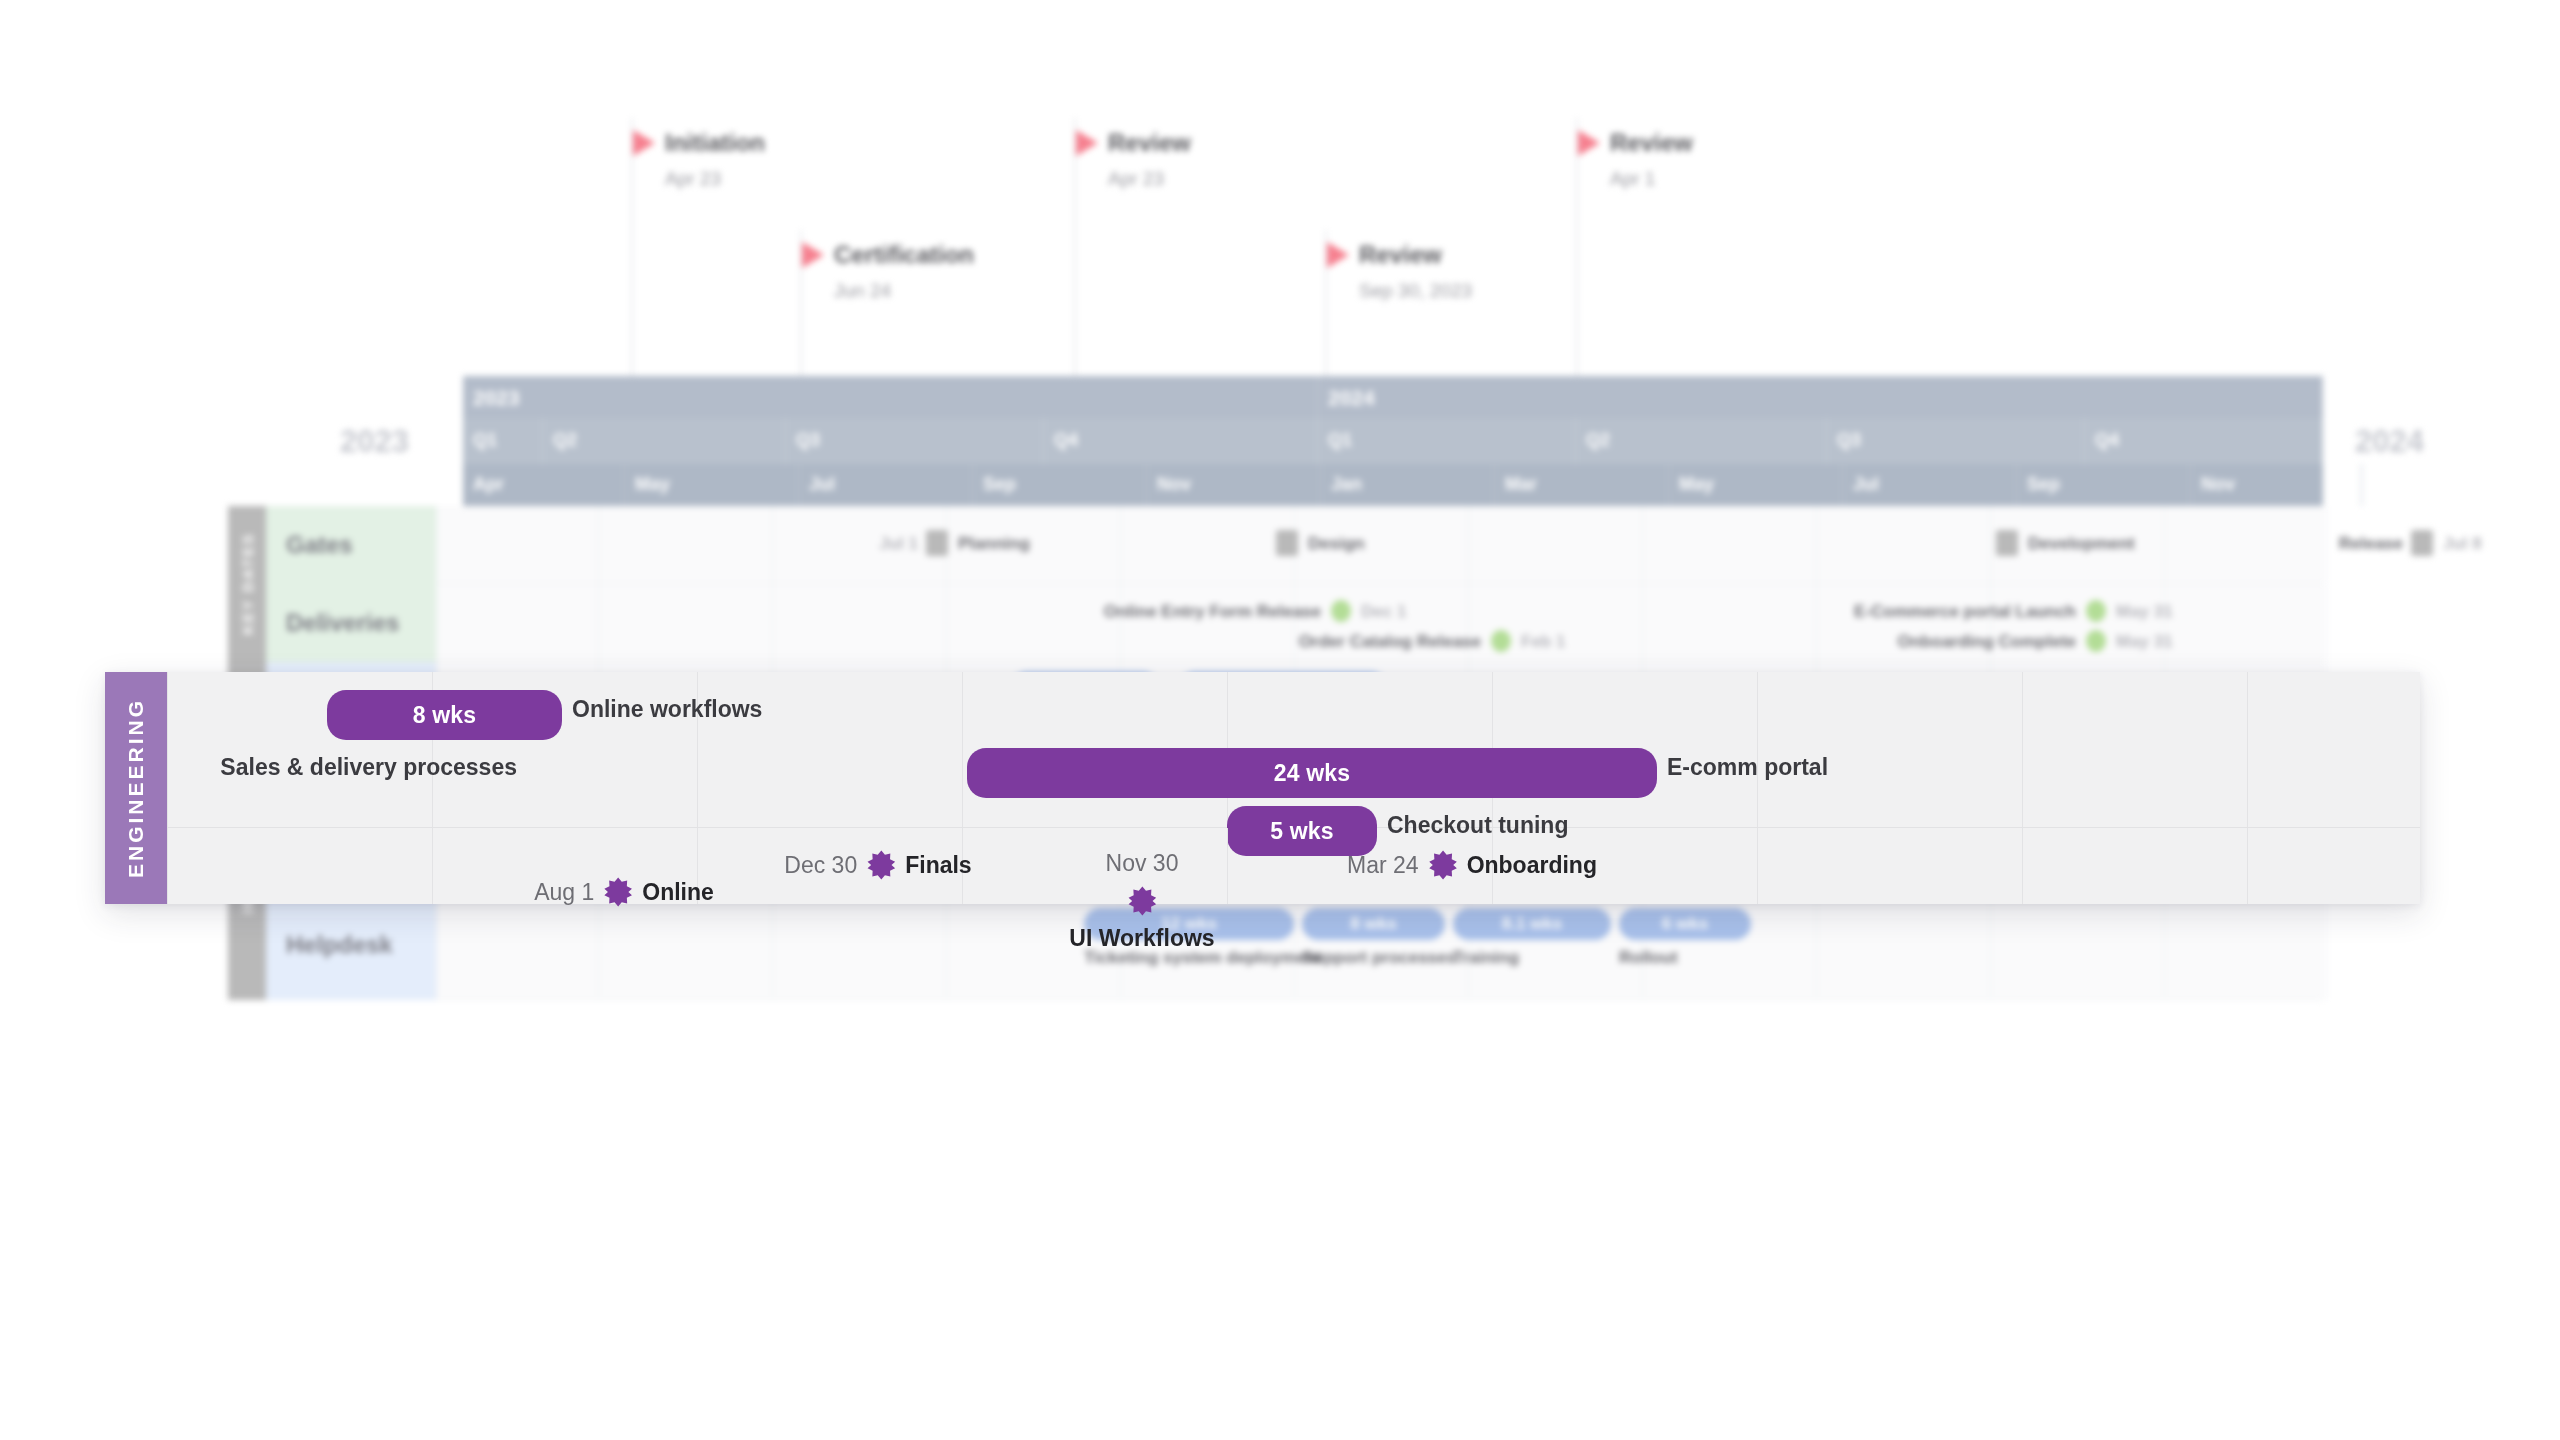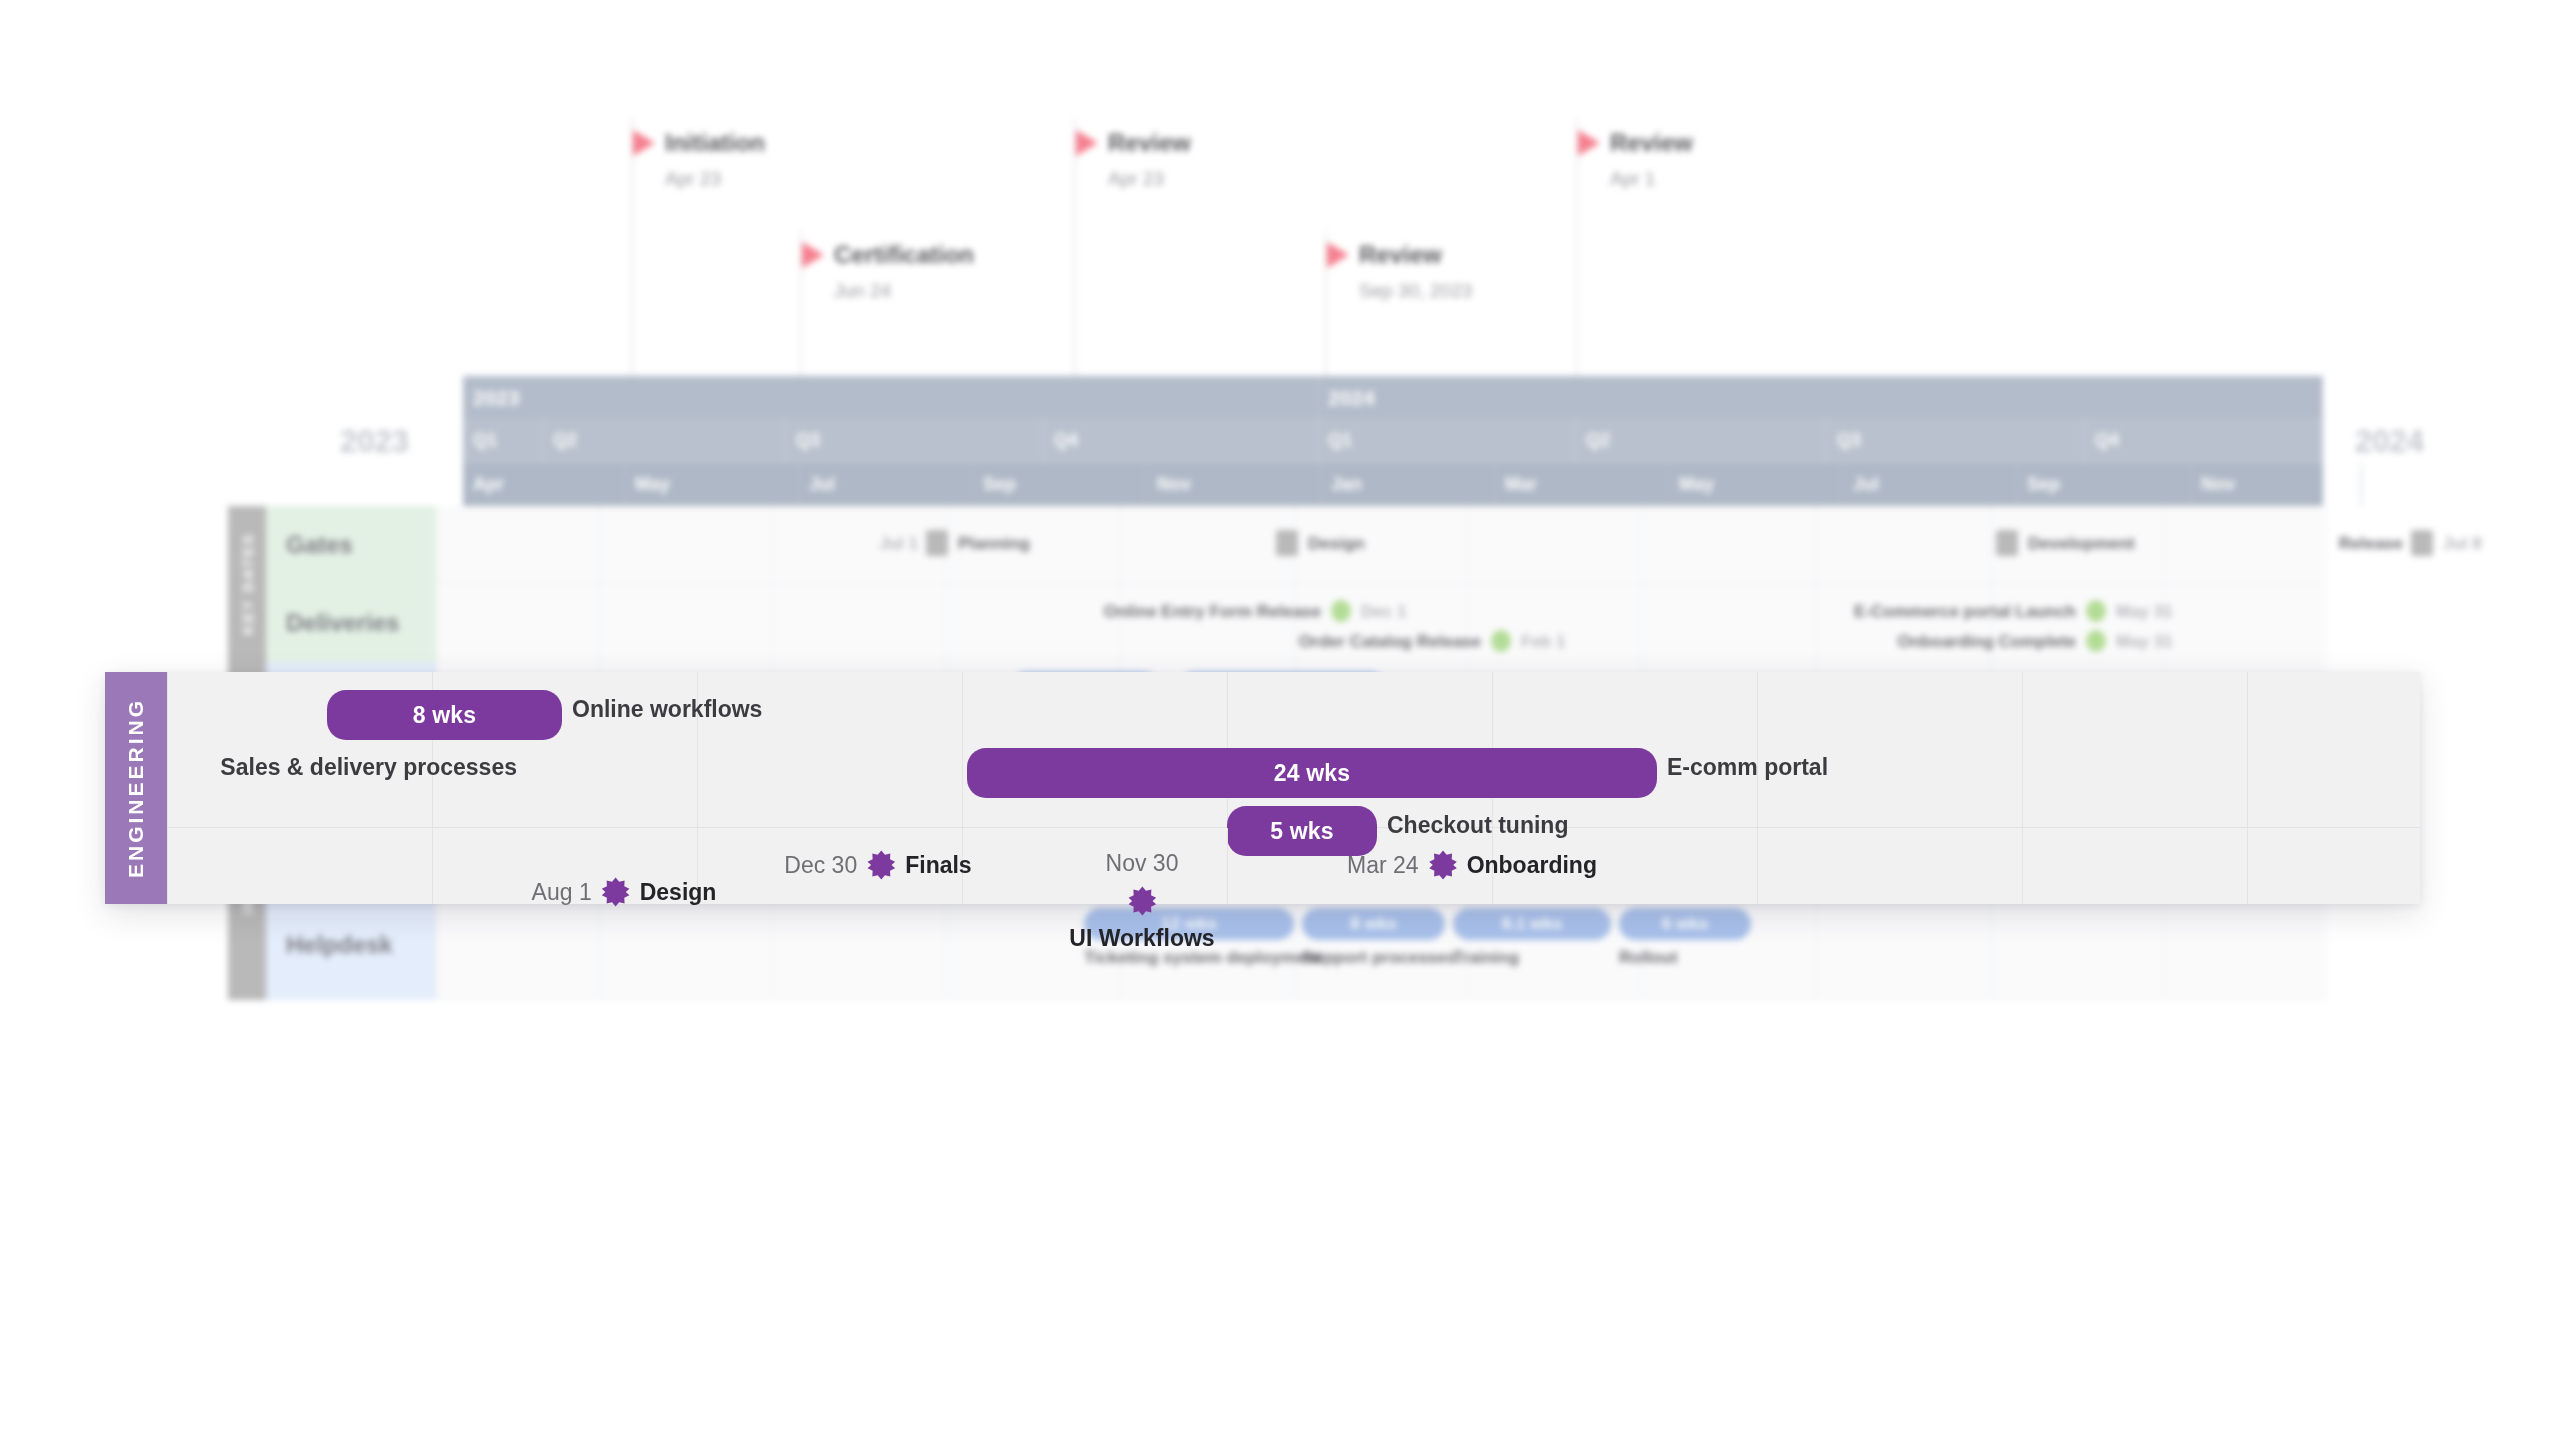--- a/index.html
+++ b/index.html
@@ -381,21 +381,21 @@
           <div class="fcol" style="left: 1060px;"></div>
           <div class="fcol" style="left: 1325px;"></div>
           <div class="fcol" style="left: 1590px;"></div>
           <div class="fcol" style="left: 1855px;"></div>
           <div class="fcol" style="left: 2080px;"></div>
           <div class="ms-group" style="left: 457px; top: 14px; margin-top: 35px;">
             <span class="ms-date">Aug 1</span>
             <svg class="ms-star" viewBox="0 0 100 100">
               <path fill="#7d3a9e" d="M50 2 L62 16 L80 12 L79 31 L96 39 L84 50 L96 61 L79 69 L80 88 L62 84 L50 98 L38 84 L20 88 L21 69 L4 61 L16 50 L4 39 L21 31 L20 12 L38 16 Z"></path>
             </svg>
-            <span class="ms-label">Design</span>
+            <span class="ms-label">Online</span>
           </div>
           <div class="ms-group" style="left: 711px; top: 22px;">
             <span class="ms-date">Dec 30</span>
             <svg class="ms-star" viewBox="0 0 100 100">
               <path fill="#7d3a9e" d="M50 2 L62 16 L80 12 L79 31 L96 39 L84 50 L96 61 L79 69 L80 88 L62 84 L50 98 L38 84 L20 88 L21 69 L4 61 L16 50 L4 39 L21 31 L20 12 L38 16 Z"></path>
             </svg>
             <span class="ms-label">Finals</span>
           </div>
           <div class="ms-group" style="left: 975px; top: 22px; flex-direction: column;">
             <span class="ms-date">Nov 30</span>

